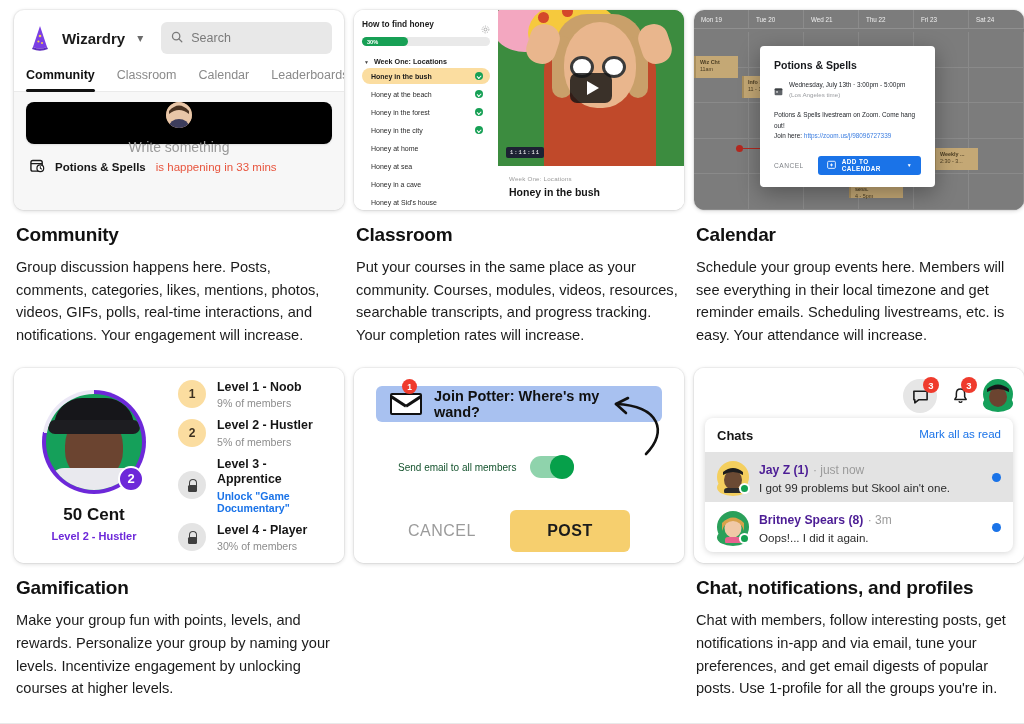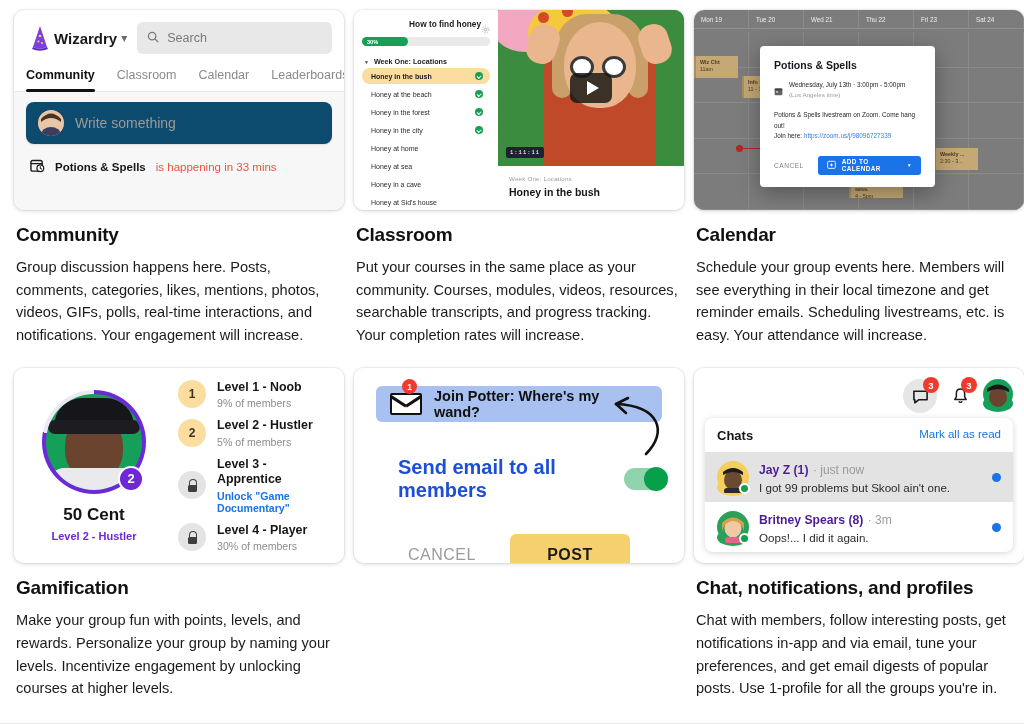--- a/index.html
+++ b/index.html
@@ -24,47 +24,47 @@
     box-shadow: 0 1px 4px rgba(0,0,0,.16), 0 0 0 1px rgba(0,0,0,.04);
   }
   .caption { padding: 14px 2px 0 2px; }
   .cap-title { font-size: 19px; font-weight: 700; letter-spacing: -.2px; color: #111; }
   .cap-body { font-size: 14.6px; line-height: 1.55; color: #1b1b1b; margin-top: 10px; }
   .row2 .shot { height: 195px; }
   .row2 { margin-top: 22px; }
 
   
   .comm { background: #fff; }
-  .comm-top { display: flex; align-items: center; padding: 12px 12px 8px 12px; }
+  .comm-top { display: flex; align-items: center; padding: 12px 12px 8px 12px; gap: 8px; }
   .hat { width: 28px; height: 28px; position: relative; flex: 0 0 auto; }
   .brand-name { font-size: 15px; font-weight: 700; }
   .chev { color: #6b6b6b; font-size: 12px; margin-left: 4px; }
   .searchbox {
     margin-left: 10px; flex: 1; height: 32px; background: #e8e8e8; border-radius: 6px;
     display: flex; align-items: center; gap: 8px; padding: 0 10px; color: #7a7a7a; font-size: 12.5px;
   }
   .tabs { display: flex; gap: 22px; padding: 0 12px; border-bottom: 1px solid #eaeaea; }
   .tab { font-size: 12.5px; color: #8a8a8a; padding: 6px 0 9px 0; position: relative; white-space: nowrap; }
   .tab.active { color: #111; font-weight: 700; }
   .tab.active:after { content:""; position: absolute; left: 0; right: 0; bottom: -1px; height: 3px; background: #111; border-radius: 2px; }
   .comm-body { background: #f7f7f7; height: 100%; padding: 10px 12px; }
   .writebox {
-    background: #0c4a6e; border-radius: 8px; height: 42px; display: flex; align-items: center;
-    gap: 11px; padding: 0 12px; box-shadow: 0 1px 2px rgba(0,0,0,.10);
+    background: #000000; border-radius: 8px; height: 42px; display: flex; align-items: center;
+    gap: 11px; padding: 0 12px; box-shadow: 0 1px 2px rgba(0,0,0,.10); flex-direction: column;
   }
   .writebox .ph { color: #9a9a9a; font-size: 14px; }
   .av { border-radius: 50%; flex: 0 0 auto; position: relative; overflow: hidden; }
   .event-bar { display: flex; align-items: center; gap: 10px; padding: 14px 4px 0 4px; font-size: 11.5px; }
   .ev-strong { font-weight: 700; color: #161616; }
   .ev-red { color: #e8553e; }
 
   
   .class-wrap { display: flex; height: 100%; background: #fff; }
   .class-side { width: 144px; padding: 9px 8px; background: #fff; }
-  .cs-head { display:flex; align-items:center; justify-content: flex-end; }
+  .cs-head { display:flex; align-items:center; justify-content: space-between; }
   .cs-title { font-size: 8.3px; font-weight: 700; color: #1b1b1b; }
   .prog-track { height: 9px; background: #e9e9e9; border-radius: 5px; margin-top: 8px; position: relative; }
   .prog-fill { position:absolute; left:0; top:0; bottom:0; width: 36%; background: #17a055; border-radius: 5px;
                display:flex; align-items:center; padding-left:5px; }
   .prog-label { font-size: 5.6px; color: #fff; font-weight: 700; }
   .cs-week { display:flex; align-items:center; gap: 5px; margin-top: 11px; padding-left: 2px; }
   .cs-week-t { font-size: 7.2px; font-weight: 700; color: #1b1b1b; }
   .les { display:flex; align-items:center; justify-content: space-between; height: 16px;
          padding: 0 7px 0 9px; border-radius: 8px; margin-top: 2px; }
   .les.sel { background: #fbdda0; }
@@ -159,21 +159,21 @@
                border-top: 2.6px solid transparent; }
   .env i { position:absolute; left:0; top:0; width:100%; height:100%; overflow:hidden; }
   .env i:before, .env i:after { content:""; position:absolute; top:-1px; width: 20px; height: 2.6px; background:#111; }
   .env i:before { left:-2px; transform: rotate(33deg); transform-origin: left top; }
   .env i:after { right:-2px; transform: rotate(-33deg); transform-origin: right top; }
   .eb-badge { position:absolute; left: 26px; top: -7px; width: 15px; height: 15px; border-radius:50%;
               background:#ef3b2d; color:#fff; font-size: 8.5px; font-weight:700; display:flex;
               align-items:center; justify-content:center; }
   .eb-subject { font-size: 14.5px; font-weight: 700; color:#111; }
   .eb-toggle-row { display:flex; align-items:center; gap: 14px; margin-top: 34px; padding-left: 28px; }
-  .eb-tog-label { font-size: 20px; font-weight:700; color:#1d4ed8; }
+  .eb-tog-label { font-size: 10px; font-weight:400; color:#14532d; }
   .switch { width: 44px; height: 22px; border-radius: 12px; background:#8fd3ac; position:relative; flex:0 0 auto; }
   .knob { position:absolute; right: 0; top: -1px; width: 24px; height: 24px; border-radius:50%; background:#06a04a; }
   .eb-actions { display:flex; align-items:center; gap: 34px; margin-top: 32px; padding-left: 38px; }
   .eb-cancel { font-size: 16px; color:#9b9b9b; letter-spacing: .5px; }
   .eb-post { background:#f6cf6e; border-radius: 6px; width: 120px; height: 42px; display:flex;
              align-items:center; justify-content:center; font-size: 16px; font-weight: 700; color:#1b1b1b; letter-spacing: .5px; }
   .arrow { position:absolute; right: 6px; top: 24px; width: 70px; height: 72px; }
 
   
   .chat { background:#fff; height:100%; padding: 10px 11px; }

